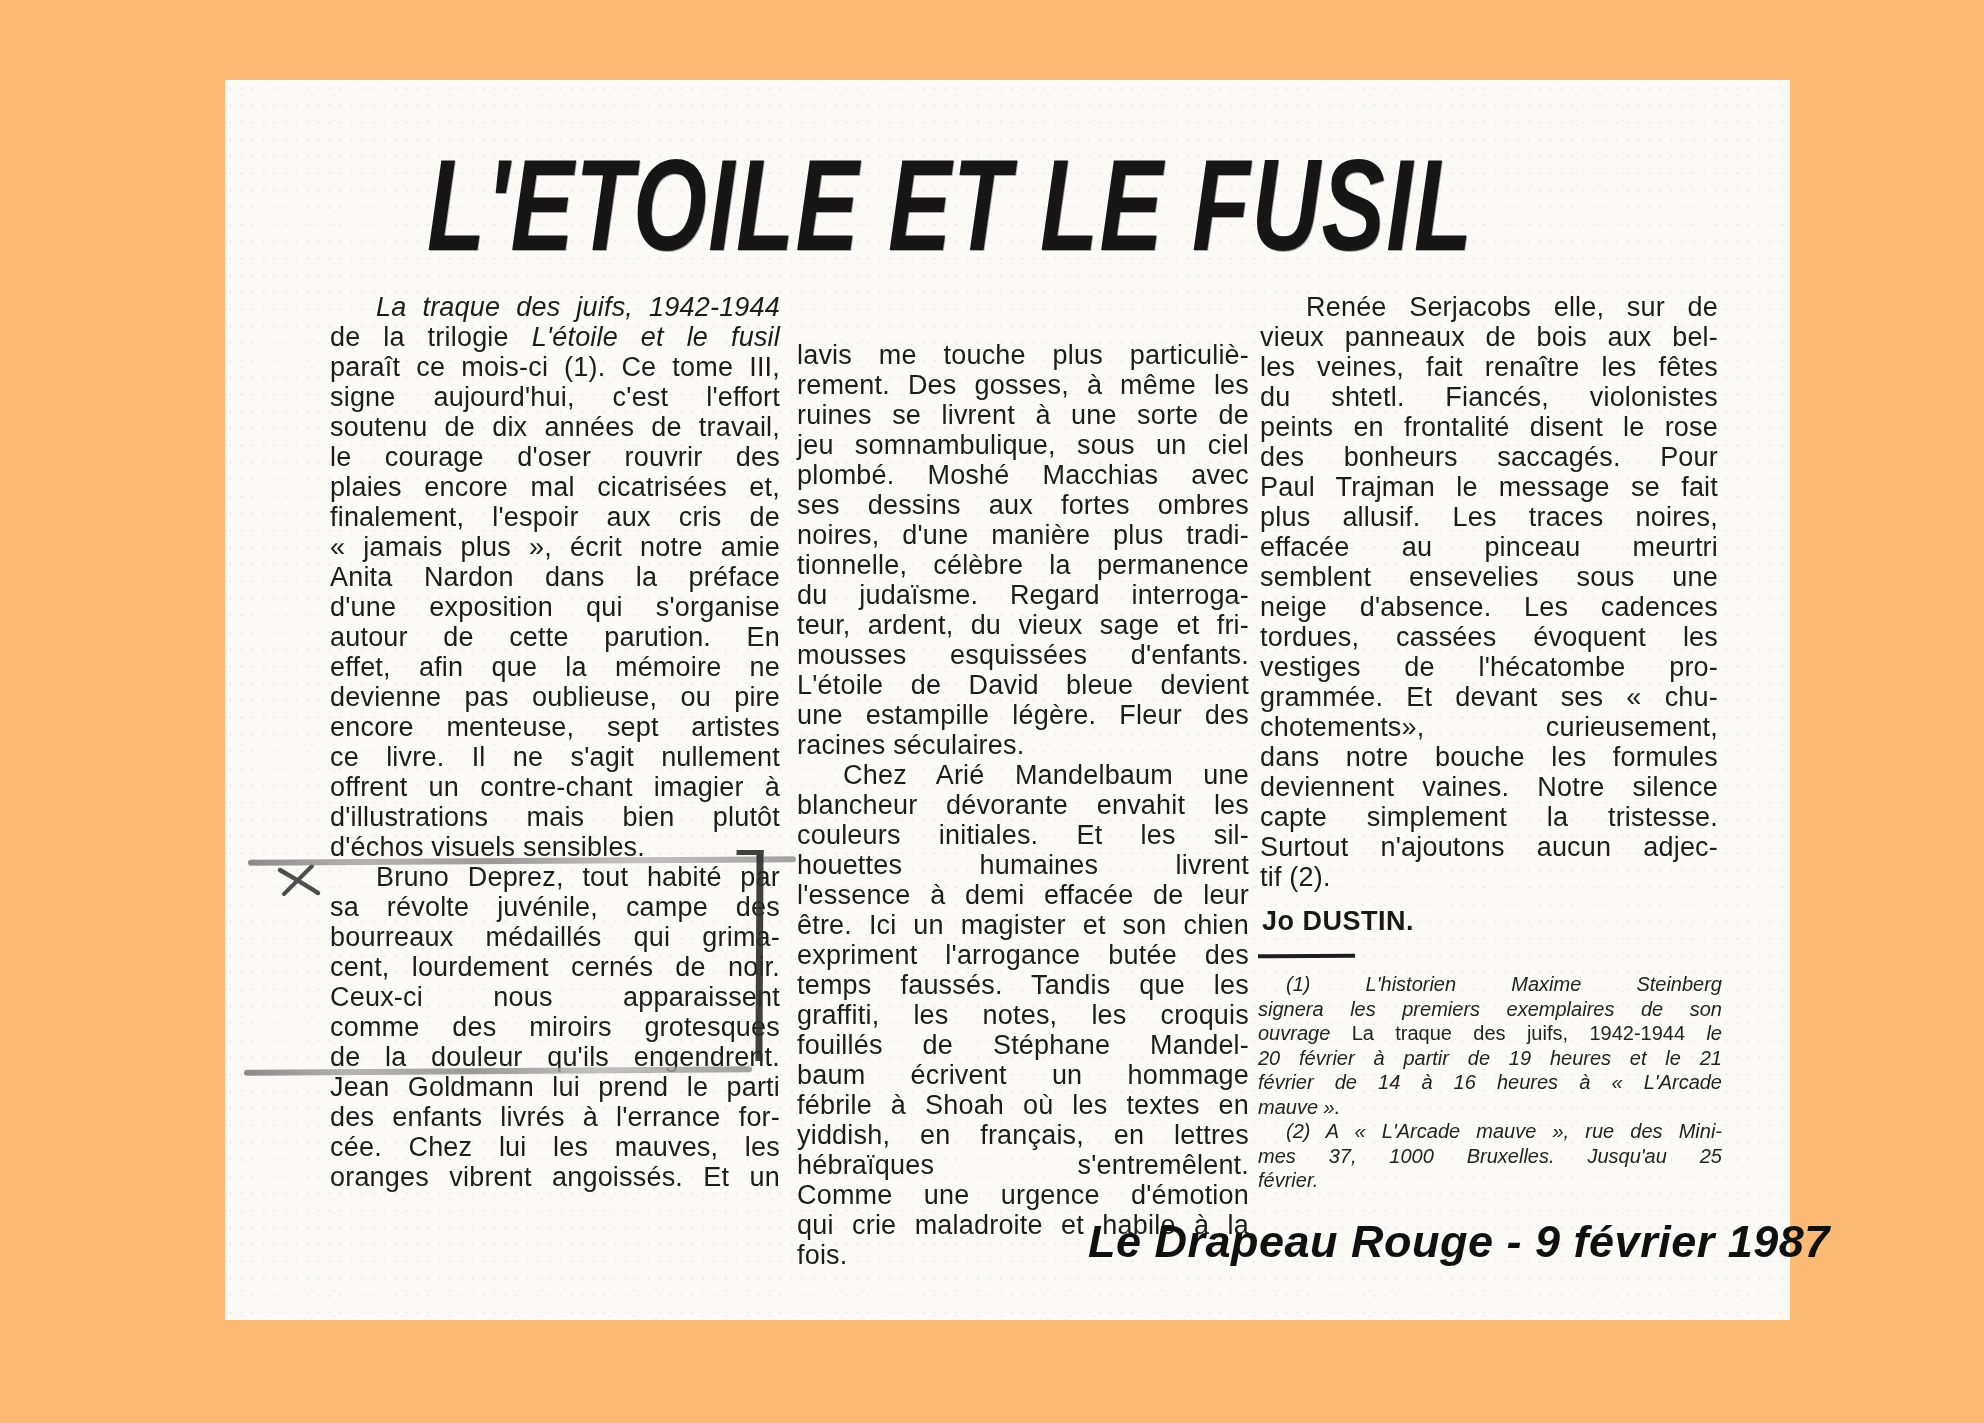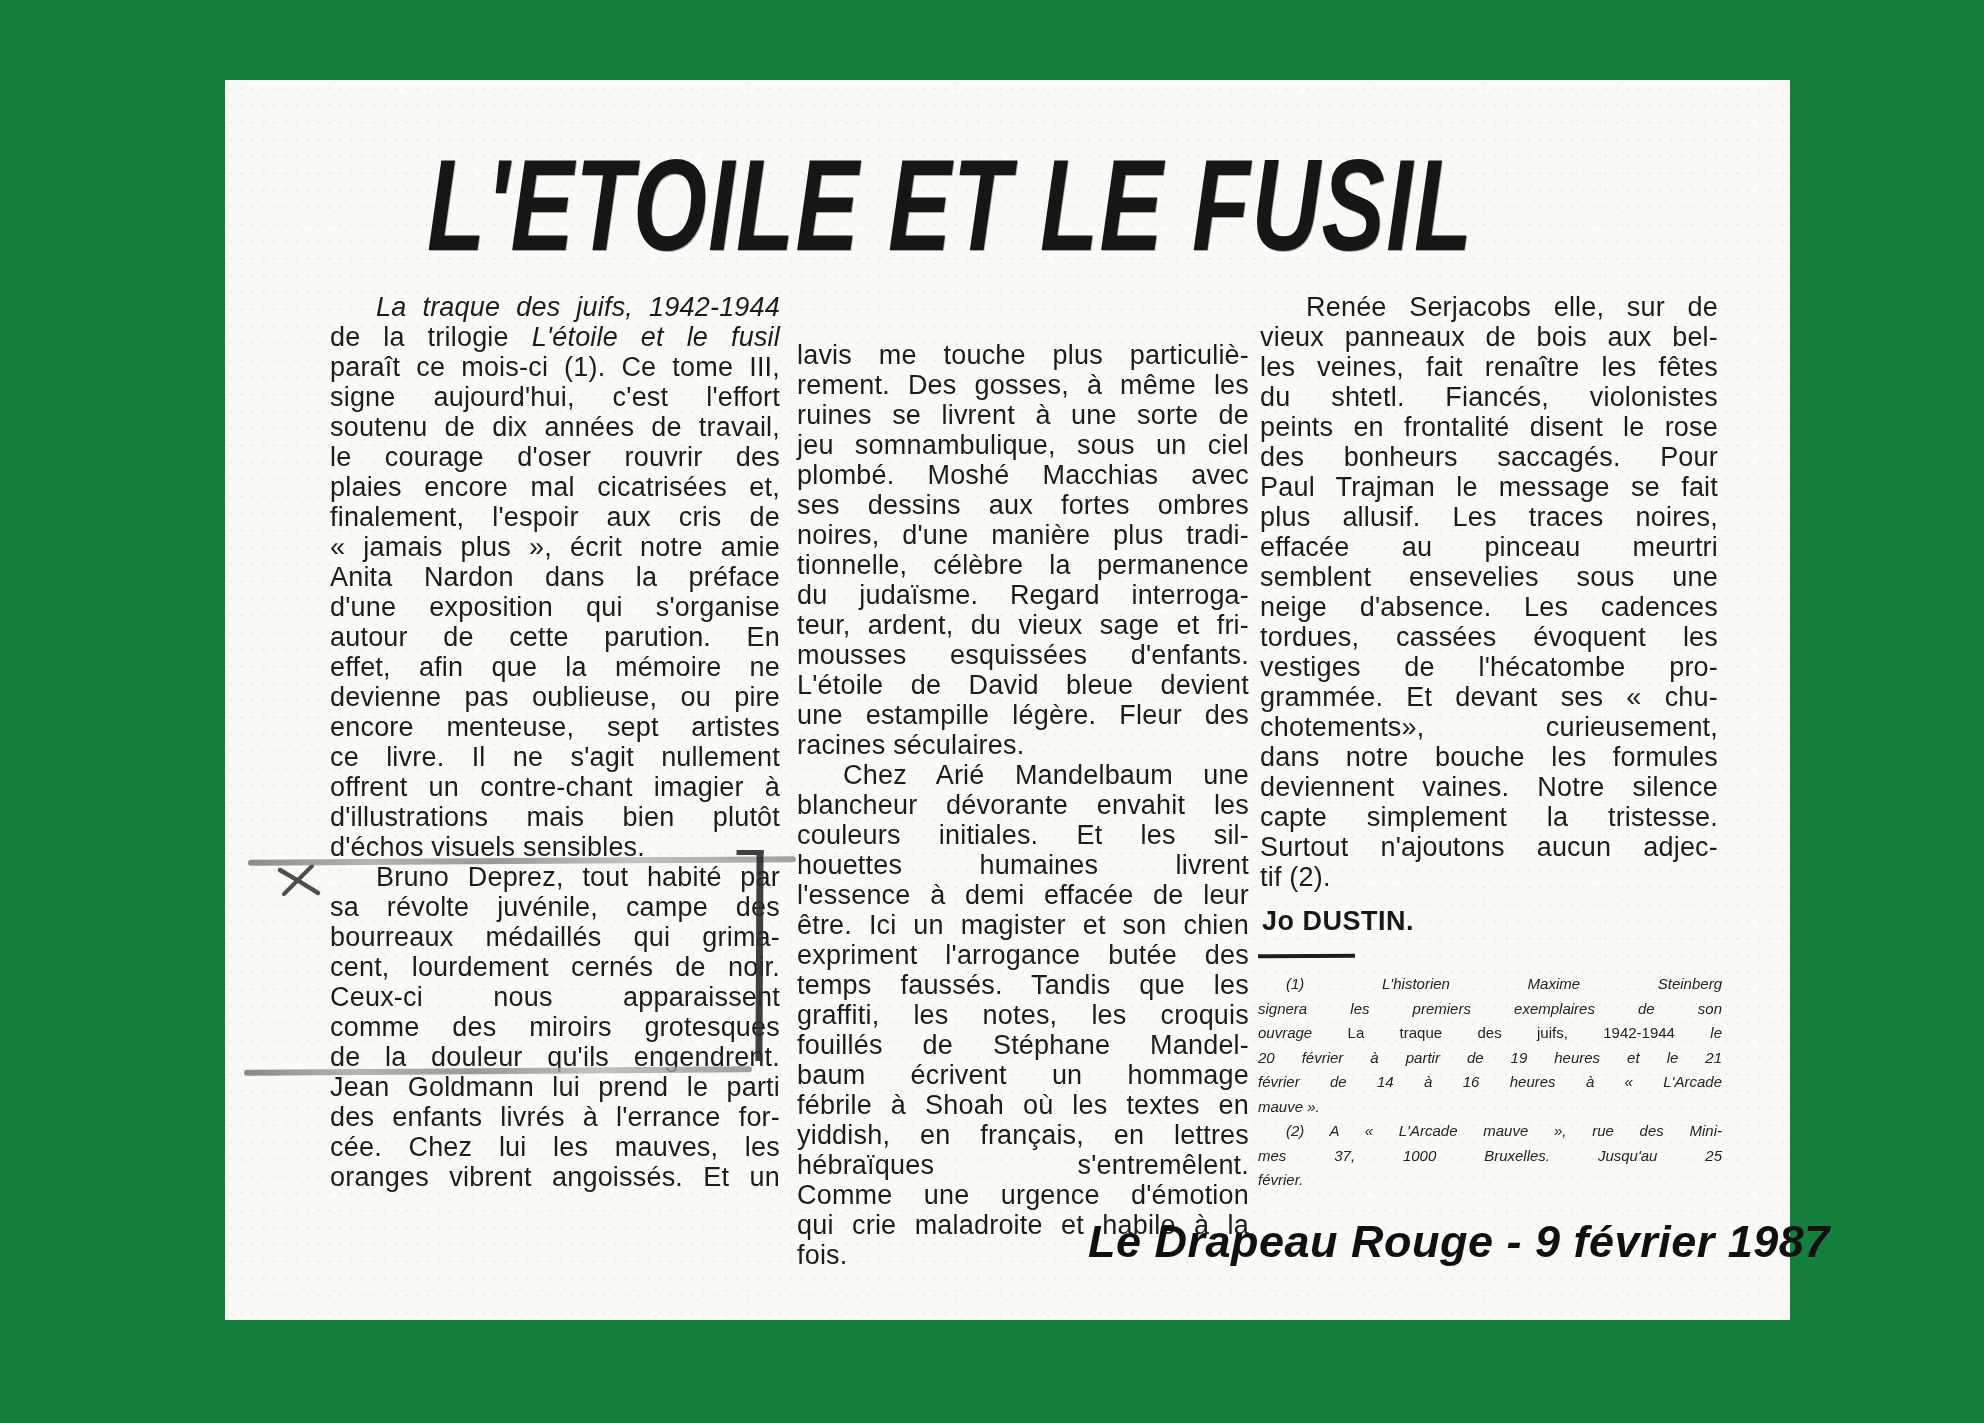--- a/index.html
+++ b/index.html
@@ -1,18 +1,18 @@
 <!DOCTYPE html>
 <html><head>
 <meta charset="utf-8">
 <style>
   html,body{margin:0;padding:0;background:#ffffff;}
   .page{
     position:relative;width:1984px;height:1423px;overflow:hidden;
-    background:#15803d;color:#1b1b1b;
+    background:#fdba74;color:#1b1b1b;
     font-family:"Liberation Sans","DejaVu Sans",sans-serif;
   }
   .clip-bg{
     position:absolute;left:225px;top:80px;width:1565px;height:1240px;
     background-color:#fbfaf7;
     background-image:
       radial-gradient(rgba(60,60,60,0.05) 1px, transparent 1.3px),
       radial-gradient(rgba(60,60,60,0.04) 1px, transparent 1.2px);
     background-size:11px 17px,23px 13px;
     background-position:0 0,6px 8px;
@@ -41,21 +41,21 @@
   .byline{
     position:absolute;left:1262px;top:906px;
     font-size:27px;font-weight:bold;letter-spacing:0.5px;color:#181818;
   }
   .footnote-rule{
     position:absolute;left:1258px;top:954px;width:97px;height:4px;
     background:#1d1d1d;transform:rotate(-0.4deg);
   }
   .footnotes{
     position:absolute;left:1258px;top:972px;width:464px;
-    font-size:15px;line-height:24.5px;font-style:italic;color:#222;
+    font-size:20px;line-height:24.5px;font-style:italic;color:#222;
   }
   .footnotes .line.indent{text-indent:28px;}
   .caption{
     position:absolute;left:1088px;top:1216px;
     font-size:45px;font-weight:bold;font-style:italic;
     letter-spacing:0.5px;color:#101010;white-space:nowrap;
   }
   
   .pencil-line{
     position:absolute;height:6px;border-radius:3px;

